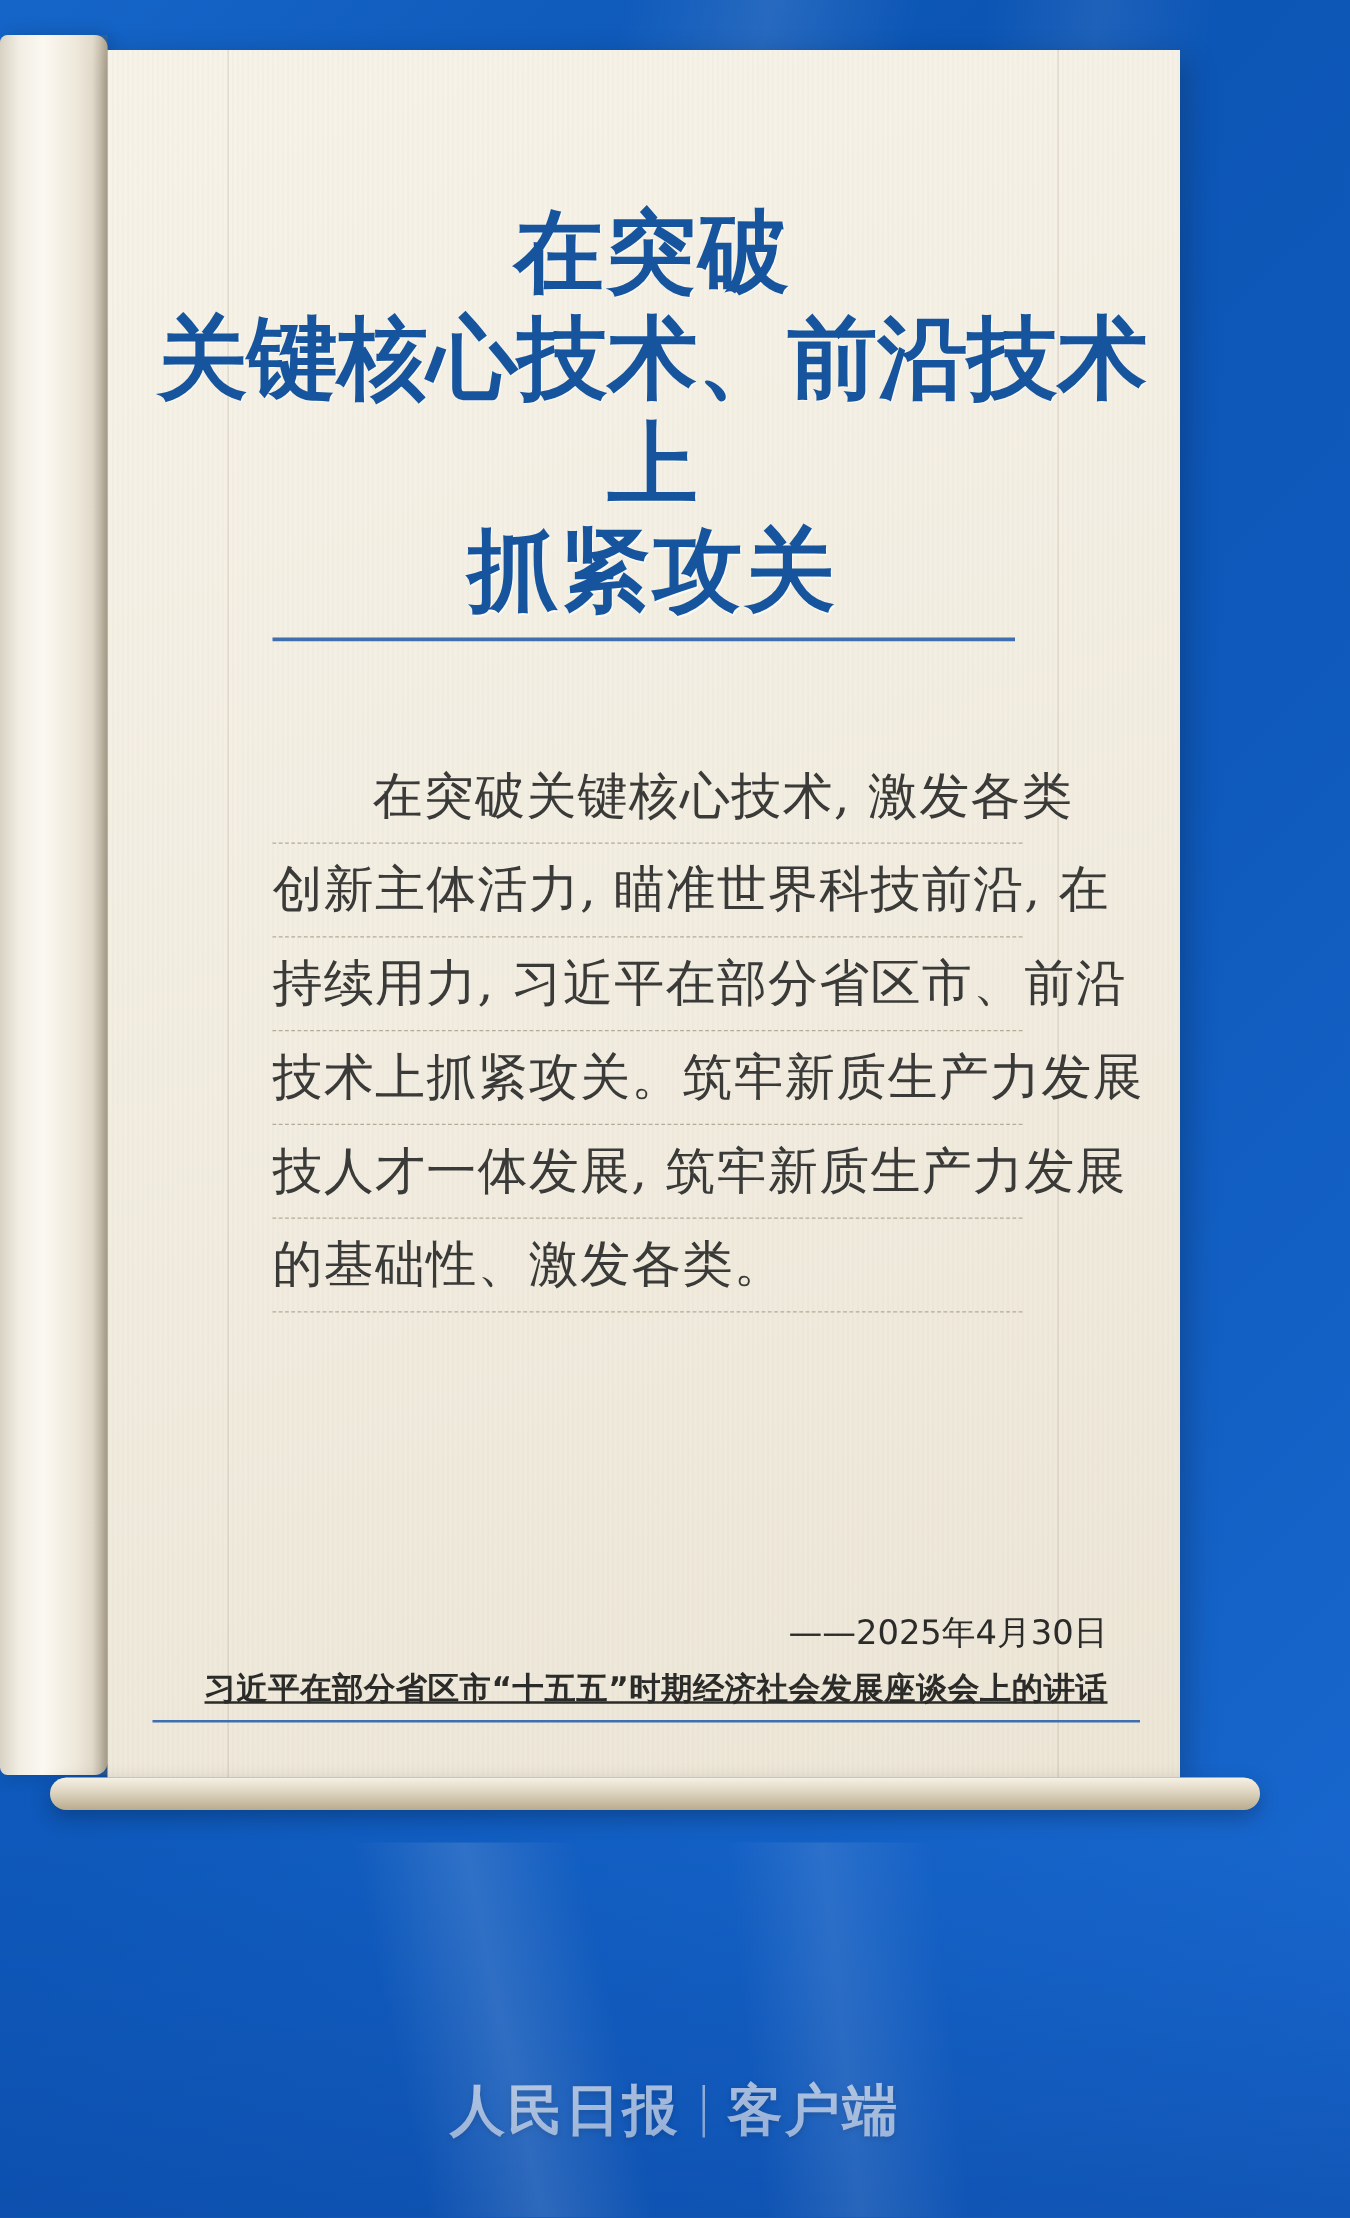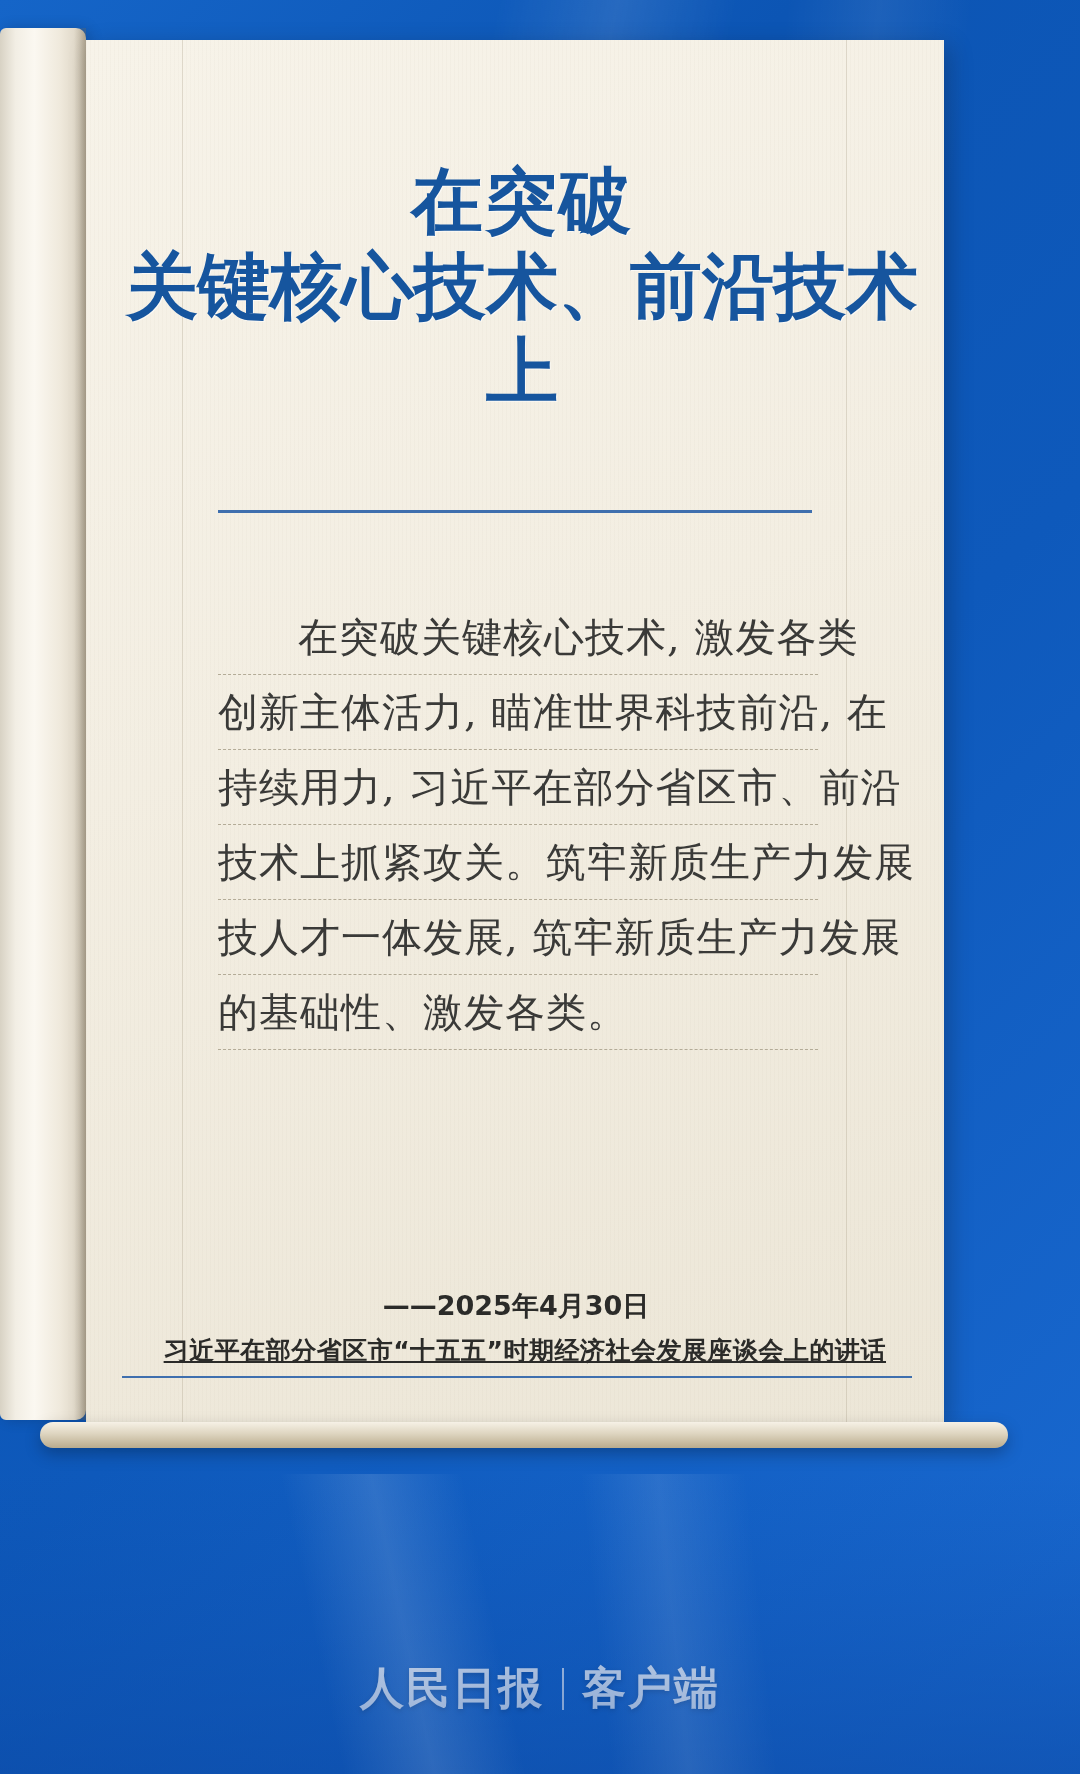--- a/index.html
+++ b/index.html
@@ -105,21 +105,21 @@
 
   
   .title-block {
     position: absolute;
     left: 0;
     top: 120px;
     width: 858px;
     text-align: center;
   }
   .title-line {
-    font-family: Liberation Serif, serif;
+    font-family: Liberation Sans, sans-serif;
     font-weight: bold;
     color: #16559e;
     letter-spacing: 2px;
     line-height: 1.18;
     text-shadow: 1px 1px 0 rgba(255,255,255,0.6);
     margin-left: 14px;
   }
   .title-line.l1 { font-size: 72px; }
   .title-line.l2 { font-size: 72px; letter-spacing: 0px; }
   .title-line.l3 { font-size: 72px; }
@@ -158,23 +158,22 @@
     position: absolute;
     left: 60px;
     top: 1248px;
     width: 740px;
     text-align: right;
     font-family: "DejaVu Sans", "Liberation Sans", sans-serif;
     color: #2b2b29;
   }
   .attrib .date {
     font-size: 27px;
-    font-weight: bold;
+    font-weight: normal;
     margin-bottom: 10px;
-    text-align: center;
   }
   .attrib .src {
     font-size: 25px;
     font-weight: bold;
     letter-spacing: 0.5px;
     text-decoration: underline;
   }
   .attrib-rule {
     position: absolute;
     left: 36px;
@@ -227,20 +226,21 @@
   </div>
 
   <div class="paper">
 
     <div class="fold" style="left:96px;"></div>
     <div class="fold" style="left:760px;"></div>
 
     <div class="title-block">
       <div class="title-line l1">在突破</div>
       <div class="title-line l2">关键核心技术、前沿技术上</div>
+      <div class="title-line l3">抓紧攻关</div>
     </div>
 
     <div class="title-rule"></div>
 
     <div class="quote">
       <div class="line first">在突破关键核心技术, 激发各类</div>
       <div class="line">创新主体活力, 瞄准世界科技前沿, 在</div>
       <div class="line">持续用力, 习近平在部分省区市、前沿</div>
       <div class="line">技术上抓紧攻关。筑牢新质生产力发展</div>
       <div class="line">技人才一体发展, 筑牢新质生产力发展</div>

